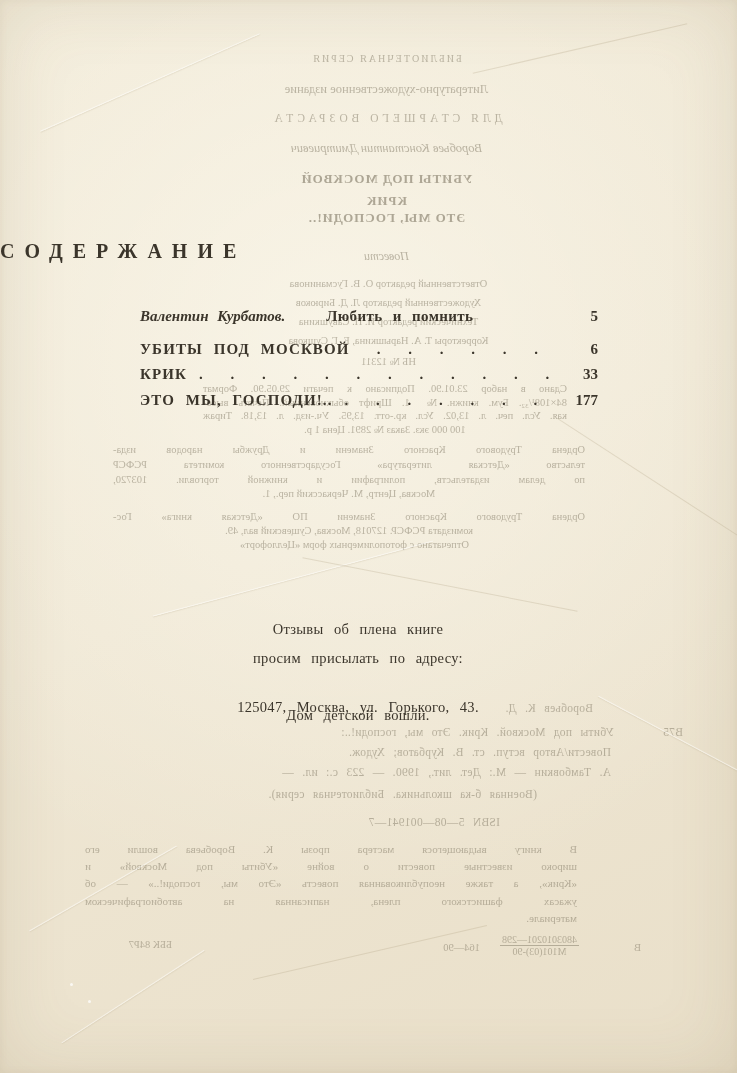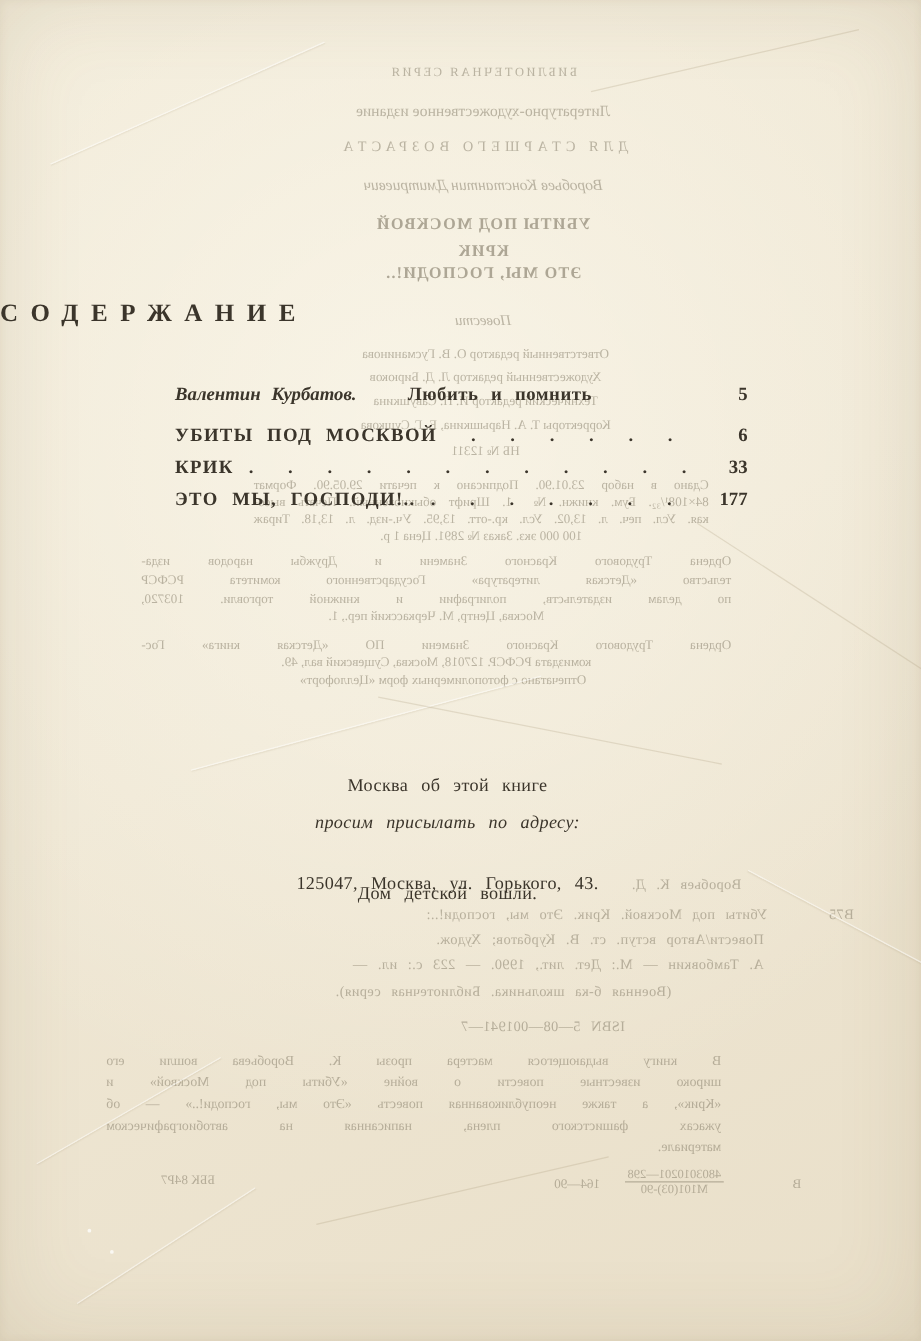--- a/index.html
+++ b/index.html
@@ -162,20 +162,20 @@
       </div>
       <div class="toc-row" style="top:99px;">
         <span class="toc-title">ЭТО МЫ, ГОСПОДИ!..</span>
         <span class="leader">. . . . . . . .</span>
         <span class="pagenum">177</span>
       </div>
     </div>
 
 
     <div class="addr">
-      <div class="al" style="top:1px;">Москва об этой книге</div>
-      <div class="al" style="top:30px;font-style:italic;">просим присылать по адресу:</div>
+      <div class="al" style="top:1px;">Отзывы об плена книге</div>
+      <div class="al" style="top:30px;">просим присылать по адресу:</div>
       <div class="al" style="top:57px;margin-top:22px;">125047, Москва, ул. Горького, 43.</div>
       <div class="al" style="top:87px;">Дом детской вошли.</div>
     </div>
 
   </div>
 </div>
 
 </body></html>

